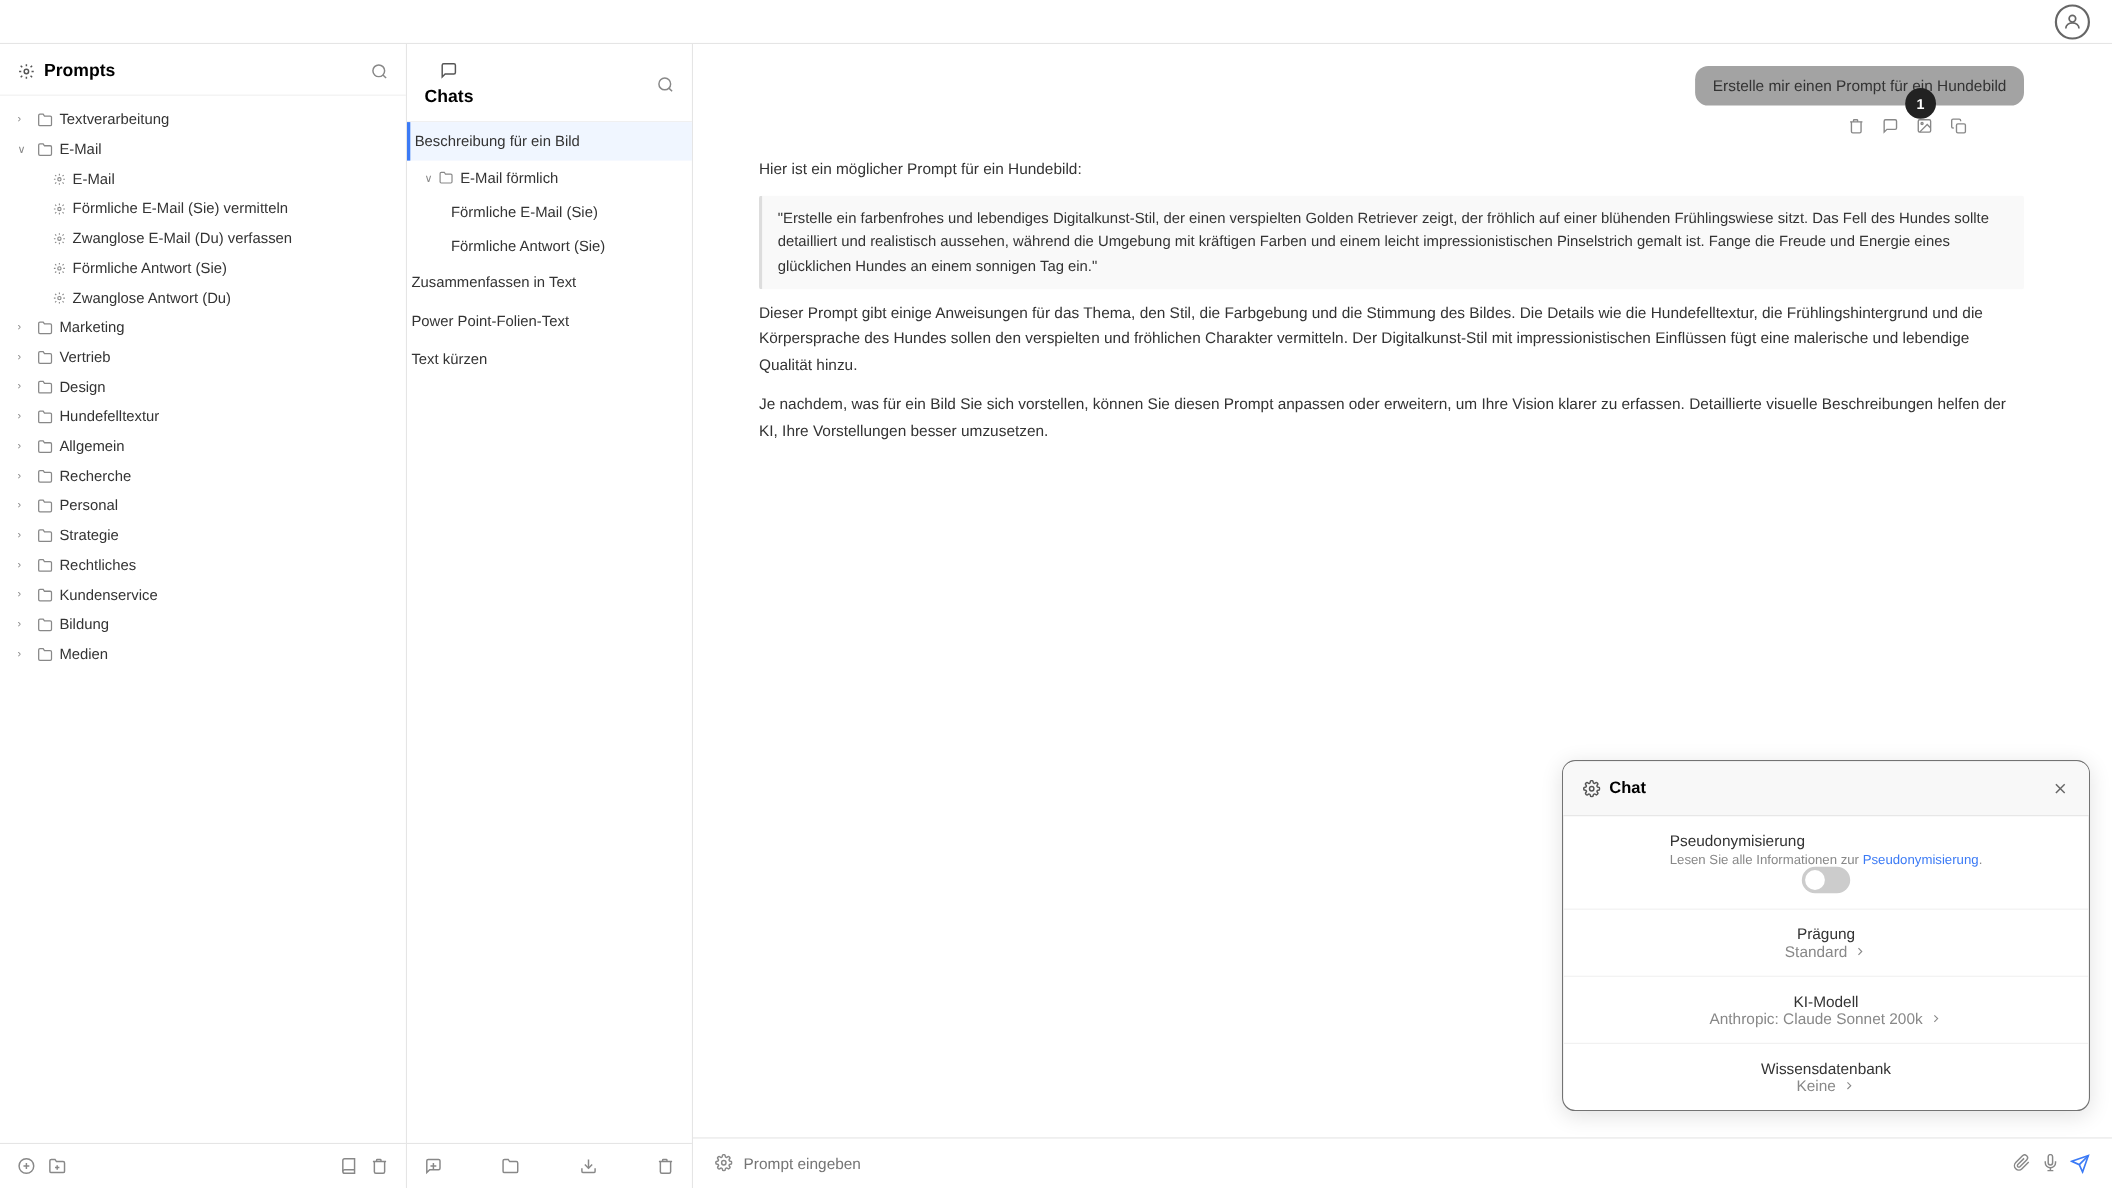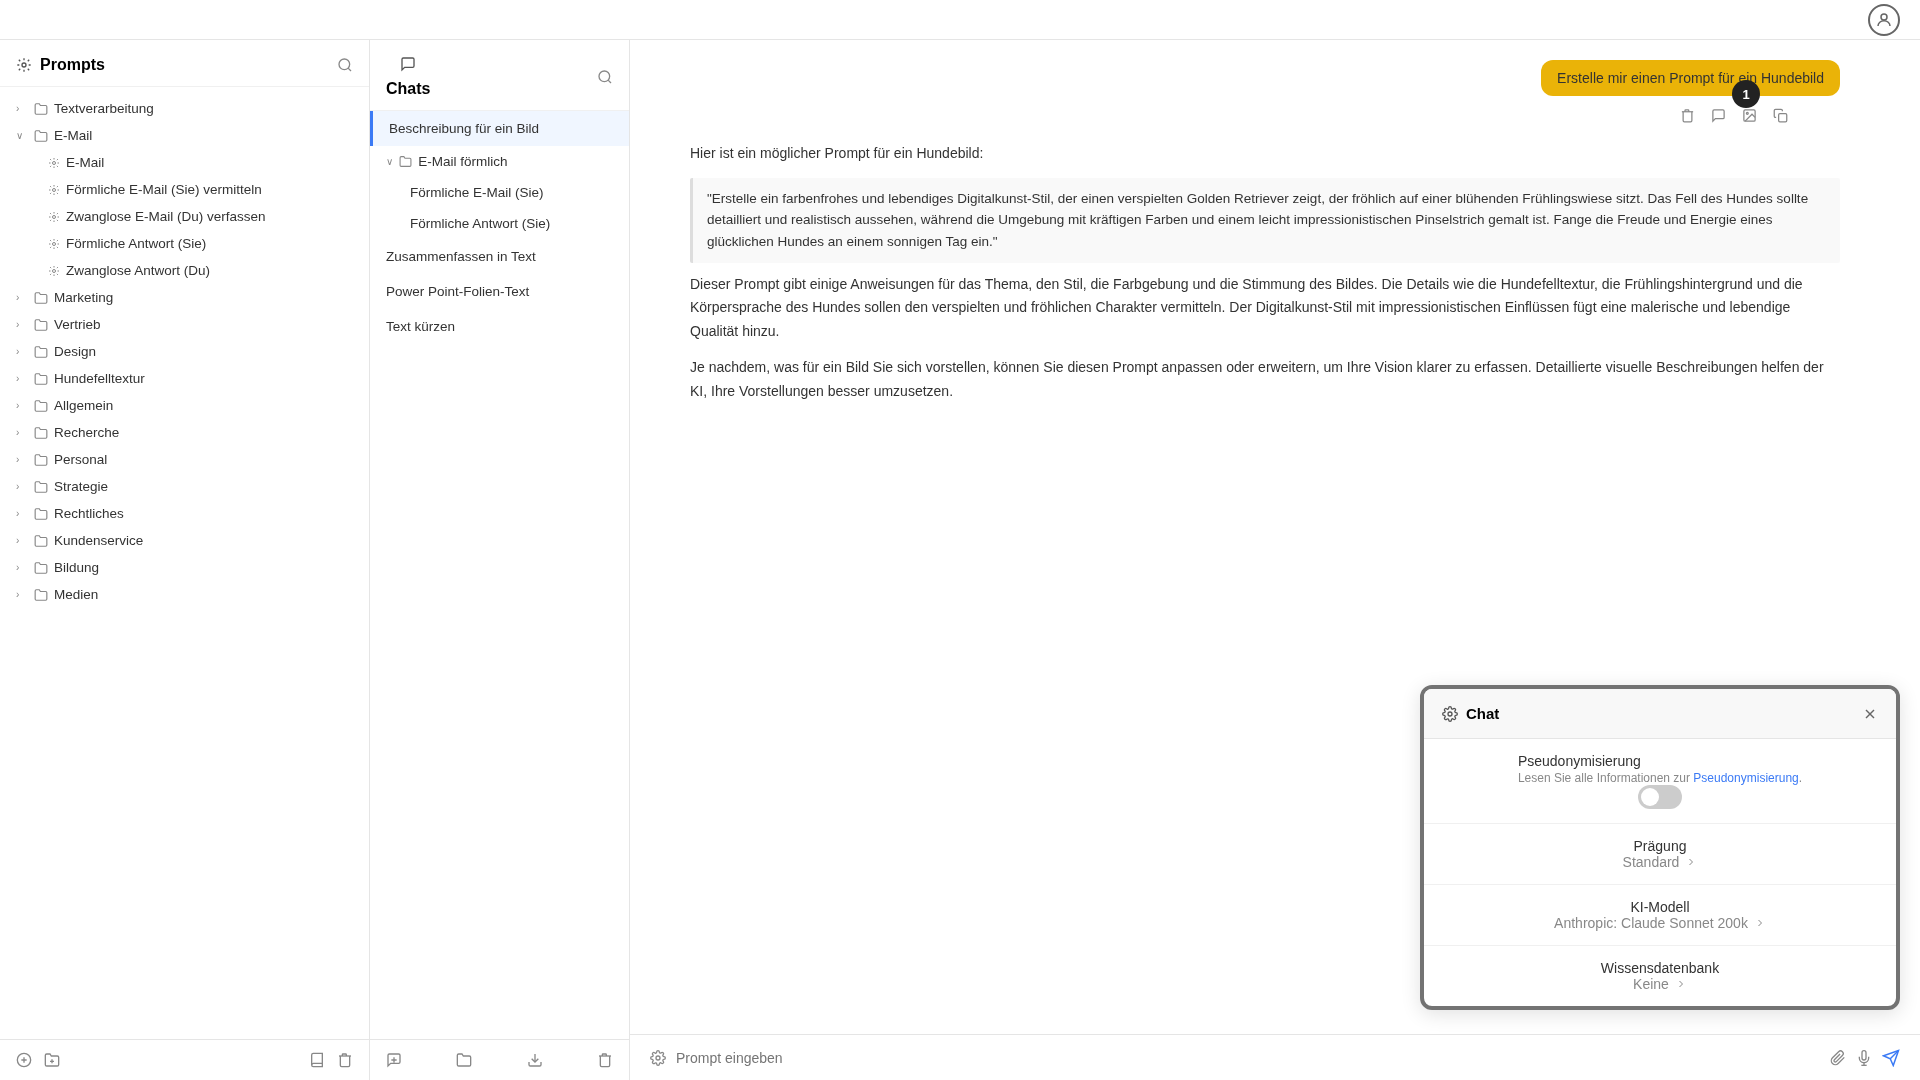--- a/index.html
+++ b/index.html
@@ -23,37 +23,37 @@
     .tree-item-label { flex: 1; }
     .tree-item.sub2 { padding-left: 48px; }
 
     
     .sidebar-mid { width: 260px; border-right: 1px solid #e5e5e5; display: flex; flex-direction: column; background: #fff; }
     .sidebar-mid-header { padding: 16px 16px 12px; display: flex; align-items: center; justify-content: space-between; border-bottom: 1px solid #f0f0f0; }
     .sidebar-mid-title { display: flex; align-items: center; gap: 8px; font-weight: 600; font-size: 16px; flex-direction: column; }
     .sidebar-mid-list { flex: 1; overflow-y: auto; }
     .sidebar-mid-footer { padding: 12px 16px; border-top: 1px solid #e5e5e5; display: flex; align-items: center; justify-content: space-between; }
 
-    .chat-item { padding: 10px 16px; cursor: pointer; font-size: 13.5px; color: #333; border-bottom: none; }
+    .chat-item { padding: 10px 4px; cursor: pointer; font-size: 13.5px; color: #333; border-bottom: none; }
     .chat-item.active { background: #f0f6ff; border-left: 3px solid #3b7af5; }
     .chat-sub-folder { padding: 8px 16px; display: flex; align-items: center; gap: 6px; font-size: 13.5px; color: #333; cursor: pointer; }
     .chat-sub-item { padding: 8px 16px 8px 40px; font-size: 13.5px; color: #333; cursor: pointer; }
 
     
     .chat-area { flex: 1; display: flex; flex-direction: column; background: #fff; position: relative; }
     .chat-main { flex: 1; overflow-y: auto; padding: 20px 80px 20px 60px; position: relative; }
-    .user-message-bubble { display: inline-block; background: #eab308; padding: 10px 16px; border-radius: 12px; font-size: 14px; color: #333; max-width: 500px; }
+    .user-message-bubble { display: inline-block; background: #a3a3a3; padding: 10px 16px; border-radius: 12px; font-size: 14px; color: #333; max-width: 500px; }
     .version-badge { position: absolute; right: 80px; top: 20px; background: #222; color: #fff; border-radius: 50%; width: 28px; height: 28px; display: flex; align-items: center; justify-content: center; font-size: 13px; font-weight: 600; }
     .message-actions { display: flex; gap: 12px; justify-content: flex-end; margin-bottom: 8px; padding-right: 0; }
     .message-action-btn { background: none; border: none; cursor: pointer; color: #888; font-size: 16px; padding: 2px; }
     .ai-message { margin-bottom: 16px; font-size: 14px; line-height: 1.7; color: #333; }
     .ai-message p { margin-bottom: 12px; }
     .ai-message .quoted { background: #f9f9f9; border-left: 3px solid #ddd; padding: 10px 14px; margin: 10px 0; font-size: 13.5px; line-height: 1.6; border-radius: 2px; }
 
-    .chat-settings-panel { position: absolute; bottom: 70px; right: 20px; width: 480px; background: #fff; border: 4px solid #737373; border-radius: 12px; box-shadow: 0 4px 20px rgba(0,0,0,0.12); padding: 0; overflow: hidden; }
+    .chat-settings-panel { position: absolute; bottom: 70px; right: 20px; width: 480px; background: #fff; border: 1px solid #737373; border-radius: 12px; box-shadow: 0 4px 20px rgba(0,0,0,0.12); padding: 0; overflow: hidden; }
     .chat-settings-header { padding: 14px 18px; display: flex; align-items: center; justify-content: space-between; background: #f8f8f8; border-bottom: 1px solid #e5e5e5; }
     .chat-settings-title { display: flex; align-items: center; gap: 8px; font-weight: 600; font-size: 15px; }
     .chat-settings-close { background: none; border: none; cursor: pointer; font-size: 18px; color: #666; }
     .settings-row { display: flex; align-items: center; justify-content: space-between; padding: 14px 18px; border-bottom: 1px solid #f0f0f0; flex-direction: column; }
     .settings-row:last-child { border-bottom: none; }
     .settings-label { font-size: 14px; color: #333; font-weight: 500; }
     .settings-sublabel { font-size: 12px; color: #888; margin-top: 2px; }
     .settings-sublabel a { color: #3b7af5; text-decoration: none; }
     .settings-value { display: flex; align-items: center; gap: 6px; color: #888; font-size: 14px; }
     .toggle-switch { width: 44px; height: 24px; background: #ccc; border-radius: 12px; position: relative; cursor: pointer; }

